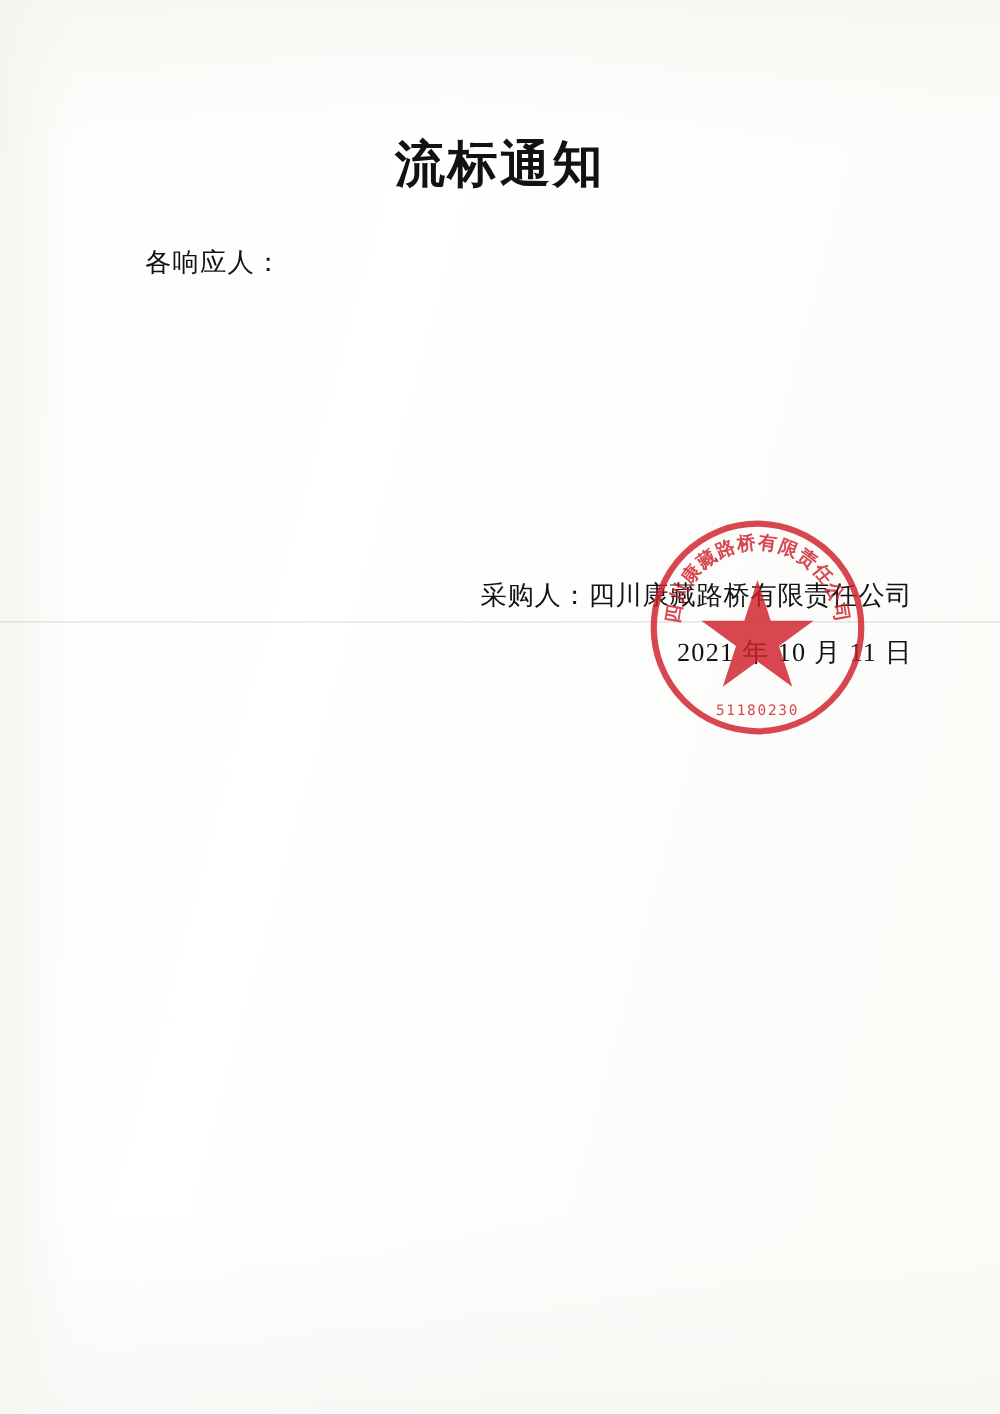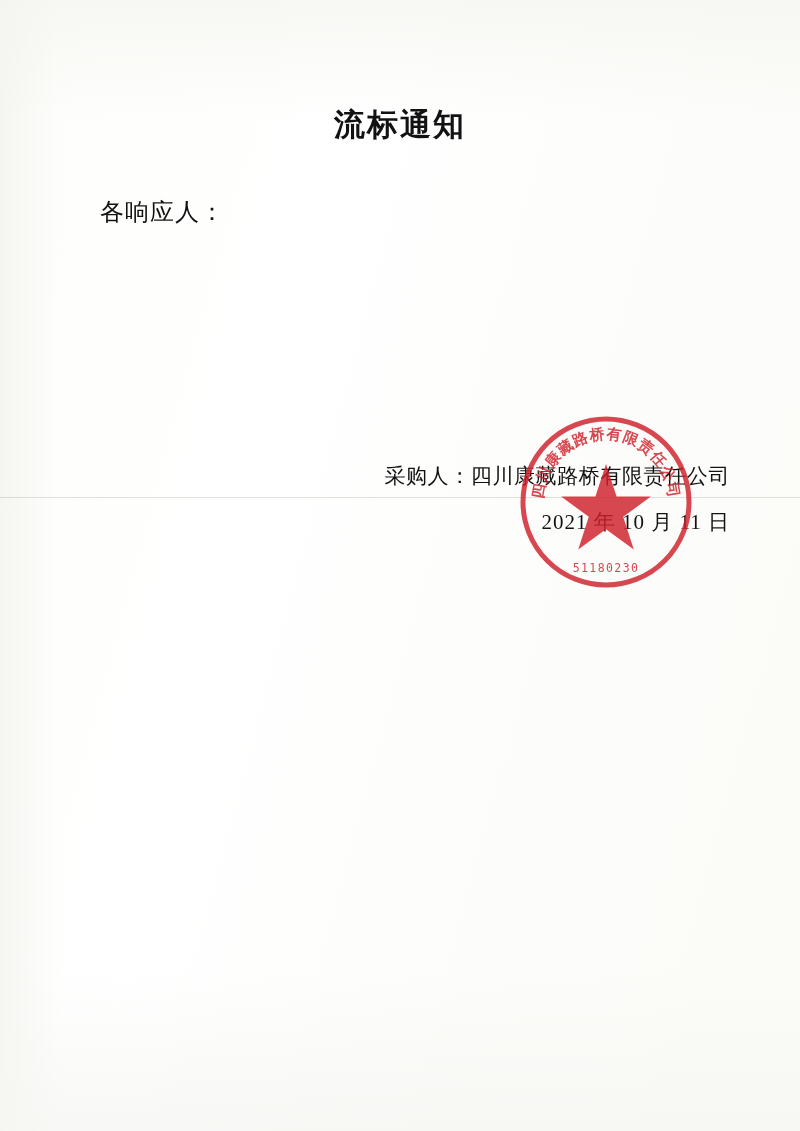--- a/index.html
+++ b/index.html
@@ -50,29 +50,29 @@
     pointer-events: none;
   }
   .doc-title {
     position: absolute;
     top: 104px;
     left: 0;
     width: 800px;
     text-align: center;
     font-family: "DejaVu Sans", sans-serif;
     font-weight: bold;
-    font-size: 31px;
+    font-size: 40px;
     letter-spacing: 2px;
     color: #121212;
   }
   .salutation {
     position: absolute;
     top: 196px;
-    left: 100px;
-    font-size: 24px;
+    left: 116px;
+    font-size: 21px;
     letter-spacing: 1px;
     color: #121212;
   }
   .body-block {
     position: absolute;
     top: 243px;
     left: 100px;
     width: 630px;
   }
   .body-line {

